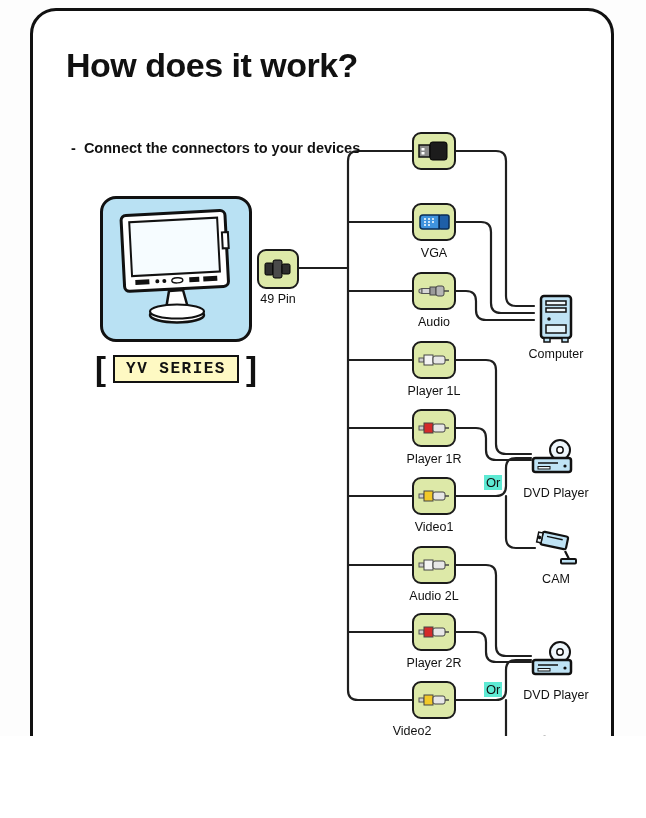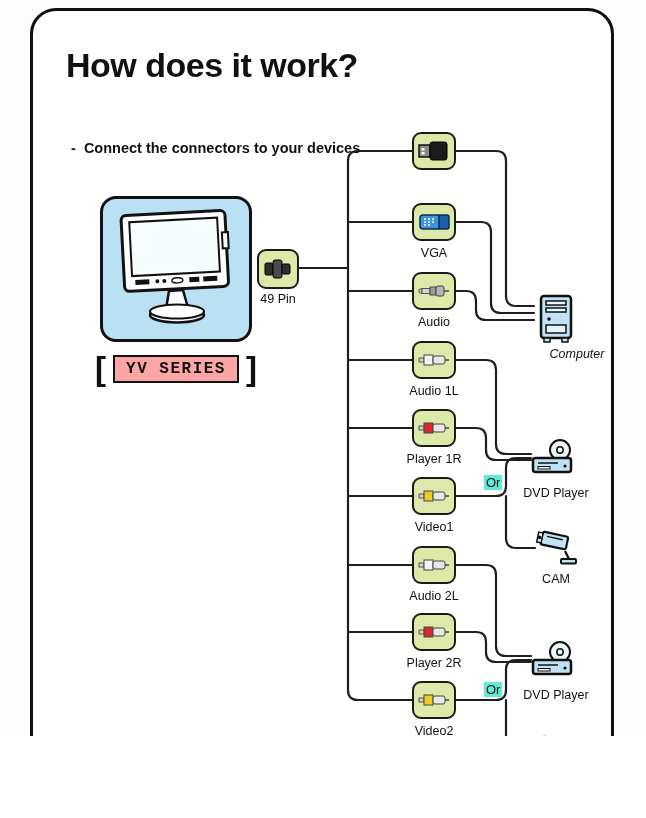--- a/index.html
+++ b/index.html
@@ -15,21 +15,21 @@
   .title{position:absolute;left:66px;top:46px;font-size:34px;font-weight:600;letter-spacing:-0.5px;}
   .instr{position:absolute;left:71px;top:96px;font-size:14.5px;font-weight:600;line-height:21px;white-space:pre;}
   .monitor-box{
     position:absolute;left:100px;top:196px;width:152px;height:146px;
     background:#b9e1f3;border:3px solid #111;border-radius:16px;
     display:flex;align-items:center;justify-content:center;box-sizing:border-box;
   }
   .yv-group{position:absolute;left:88px;top:354px;width:176px;display:flex;align-items:center;justify-content:center;gap:7px;}
   .bracket{font-size:33px;font-weight:700;line-height:30px;}
   .yv-box{
-    background:#fca5a5;border:2.5px solid #111;padding:3px 11px;
+    background:#fef9c3;border:2.5px solid #111;padding:3px 11px;
     font-family:"Liberation Mono",monospace;font-weight:700;font-size:16px;letter-spacing:1.5px;
   }
   .chip{
     position:absolute;width:44px;height:38px;background:#dde9a8;
     border:2.5px solid #1b1b1b;border-radius:9px;box-sizing:border-box;
     display:flex;align-items:center;justify-content:center;z-index:2;
   }
   .chip26{width:42px;height:40px;}
   .node-label{position:absolute;width:90px;text-align:center;font-size:12.5px;z-index:2;}
   .device{position:absolute;z-index:2;}
@@ -150,21 +150,21 @@
   <div class="node-label" style="left:389px;top:315px;">Audio</div>
 
   <div class="chip" style="left:412px;top:341px;">
     <svg width="34" height="24" viewBox="0 0 34 24">
       <rect x="2" y="10" width="5" height="4" fill="#cfcfcf" stroke="#555"></rect>
       <rect x="7" y="7" width="9" height="10" fill="#f4f4f4" stroke="#444"></rect>
       <rect x="16" y="8" width="12" height="8" rx="2" fill="#e7e7e7" stroke="#444"></rect>
       <path d="M28,12 L32,12" stroke="#444" stroke-width="1.5" fill="none"></path>
     </svg>
   </div>
-  <div class="node-label" style="left:389px;top:384px;">Audio 1L</div>
+  <div class="node-label" style="left:389px;top:384px;">Player 1L</div>
 
   <div class="chip" style="left:412px;top:409px;">
     <svg width="34" height="24" viewBox="0 0 34 24">
       <rect x="2" y="10" width="5" height="4" fill="#cfcfcf" stroke="#555"></rect>
       <rect x="7" y="7" width="9" height="10" fill="#d42a2a" stroke="#444"></rect>
       <rect x="16" y="8" width="12" height="8" rx="2" fill="#e7e7e7" stroke="#444"></rect>
       <path d="M28,12 L32,12" stroke="#444" stroke-width="1.5" fill="none"></path>
     </svg>
   </div>
   <div class="node-label" style="left:389px;top:452px;">Player 1R</div>
@@ -200,34 +200,34 @@
   <div class="node-label" style="left:389px;top:656px;">Player 2R</div>
 
   <div class="chip" style="left:412px;top:681px;">
     <svg width="34" height="24" viewBox="0 0 34 24">
       <rect x="2" y="10" width="5" height="4" fill="#cfcfcf" stroke="#555"></rect>
       <rect x="7" y="7" width="9" height="10" fill="#f2c928" stroke="#444"></rect>
       <rect x="16" y="8" width="12" height="8" rx="2" fill="#e7e7e7" stroke="#444"></rect>
       <path d="M28,12 L32,12" stroke="#444" stroke-width="1.5" fill="none"></path>
     </svg>
   </div>
-  <div class="node-label" style="left:389px;top:724px;">Video2</div>
+  <div class="node-label" style="left:367px;top:724px;">Video2</div>
 
   <div class="device" style="left:534px;top:294px;">
     <svg width="44" height="52" viewBox="0 0 44 52">
       <rect x="7" y="2" width="30" height="42" rx="3" fill="#bfe3f5" stroke="#111" stroke-width="2.5"></rect>
       <rect x="12" y="7" width="20" height="4" fill="#eef7fc" stroke="#111" stroke-width="1.5"></rect>
       <rect x="12" y="14" width="20" height="4" fill="#eef7fc" stroke="#111" stroke-width="1.5"></rect>
       <circle cx="15" cy="25" r="1.8" fill="#111"></circle>
       <rect x="12" y="31" width="20" height="8" fill="#e2f3fb" stroke="#111" stroke-width="1.5"></rect>
       <rect x="10" y="44" width="6" height="4" fill="#bfe3f5" stroke="#111" stroke-width="1.5"></rect>
       <rect x="28" y="44" width="6" height="4" fill="#bfe3f5" stroke="#111" stroke-width="1.5"></rect>
     </svg>
   </div>
-  <div class="node-label" style="left:532px;top:347px;font-style:italic;">Computer</div>
+  <div class="node-label" style="left:511px;top:347px;">Computer</div>
 
   <div class="device" style="left:530px;top:437px;">
     <svg width="48" height="46" viewBox="0 0 48 46">
       <circle cx="30" cy="13" r="10" fill="#eef7fc" stroke="#111" stroke-width="2"></circle>
       <circle cx="30" cy="13" r="3.2" fill="#ffffff" stroke="#111" stroke-width="1.5"></circle>
       <rect x="3" y="21" width="38" height="14" rx="2.5" fill="#bfe3f5" stroke="#111" stroke-width="2.5"></rect>
       <line x1="8" y1="26" x2="28" y2="26" stroke="#111" stroke-width="1.5"></line>
       <circle cx="35" cy="29" r="1.6" fill="#111"></circle>
       <rect x="8" y="29.5" width="12" height="2.5" fill="#eef7fc" stroke="#111"></rect>
     </svg>

